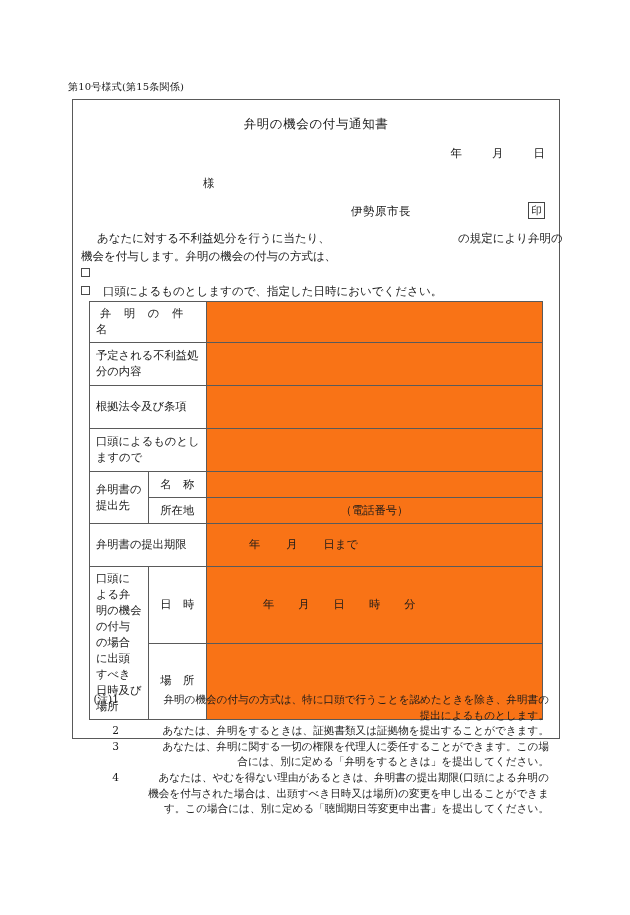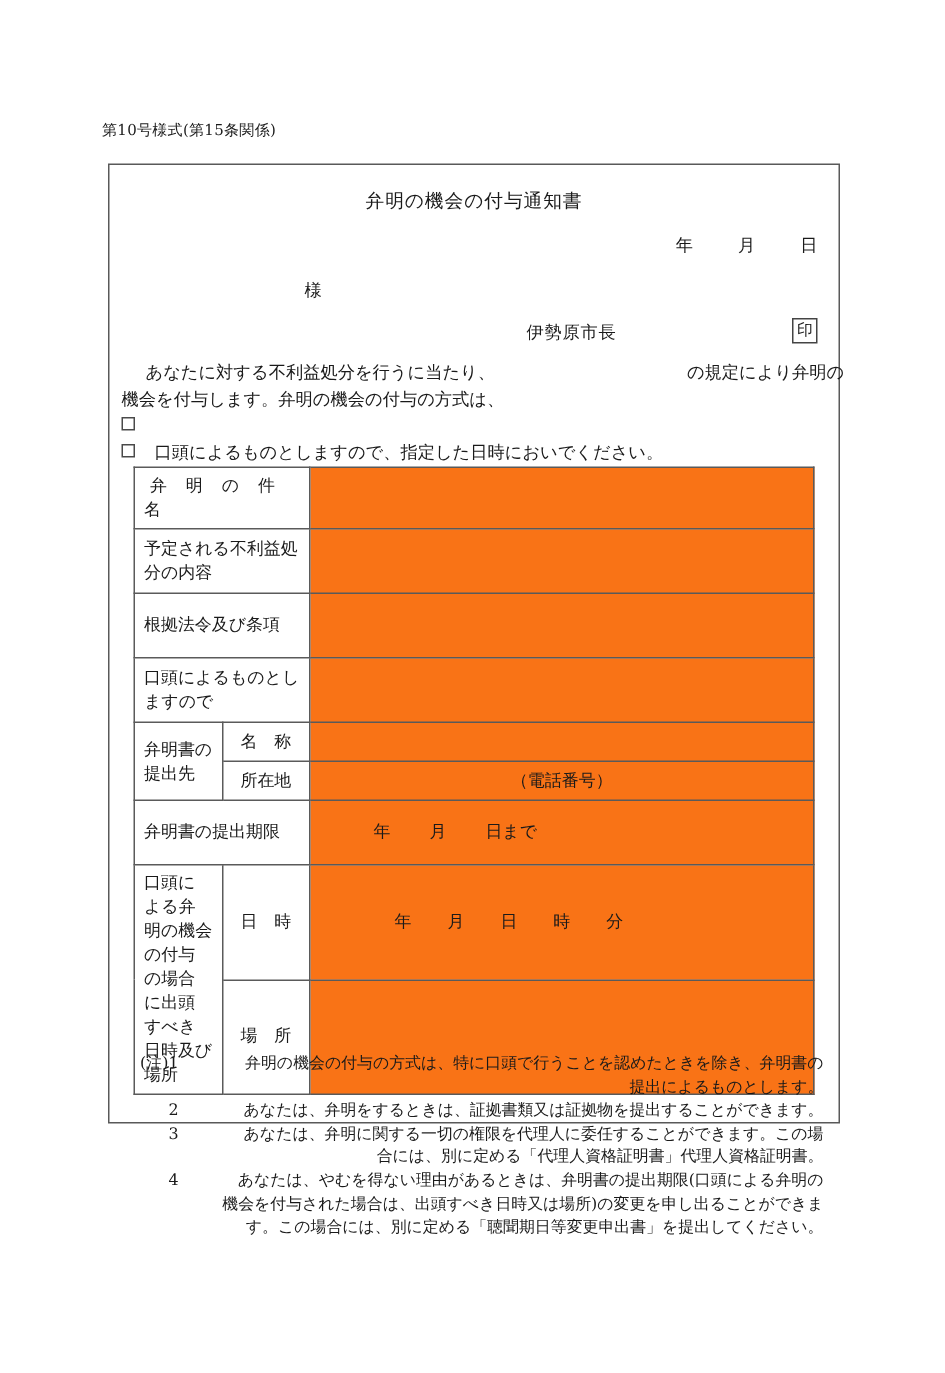--- a/index.html
+++ b/index.html
@@ -23,21 +23,21 @@
     top: 80px;
     font-size: 10px;
     letter-spacing: 0.2px;
     white-space: nowrap;
   }
 
   
   .page-frame {
     position: absolute;
     left: 72px;
-    top: 109px;
+    top: 99px;
     width: 488px;
     height: 640px;
     border: 1px solid #595959;
     box-sizing: border-box;
   }
 
   .inner {
     position: absolute;
     left: 0;
     top: 0;
@@ -277,21 +277,21 @@
       <div class="note-item">
         <span class="note-marker rest">2</span>
         <span class="note-body">
           <span style="display:block">あなたは、弁明をするときは、証拠書類又は証拠物を提出することができます。</span>
         </span>
       </div>
       <div class="note-item">
         <span class="note-marker rest">3</span>
         <span class="note-body">
           <span style="display:block">あなたは、弁明に関する一切の権限を代理人に委任することができます。この場</span>
-          <span style="display:block">合には、別に定める「代理人資格証明書」代理人資格証明書。</span>
+          <span style="display:block">合には、別に定める「弁明をするときは」を提出してください。</span>
         </span>
       </div>
       <div class="note-item">
         <span class="note-marker rest">4</span>
         <span class="note-body">
           <span style="display:block">あなたは、やむを得ない理由があるときは、弁明書の提出期限(口頭による弁明の</span>
           <span style="display:block">機会を付与された場合は、出頭すべき日時又は場所)の変更を申し出ることができま</span>
           <span style="display:block">す。この場合には、別に定める「聴聞期日等変更申出書」を提出してください。</span>
         </span>
       </div>

